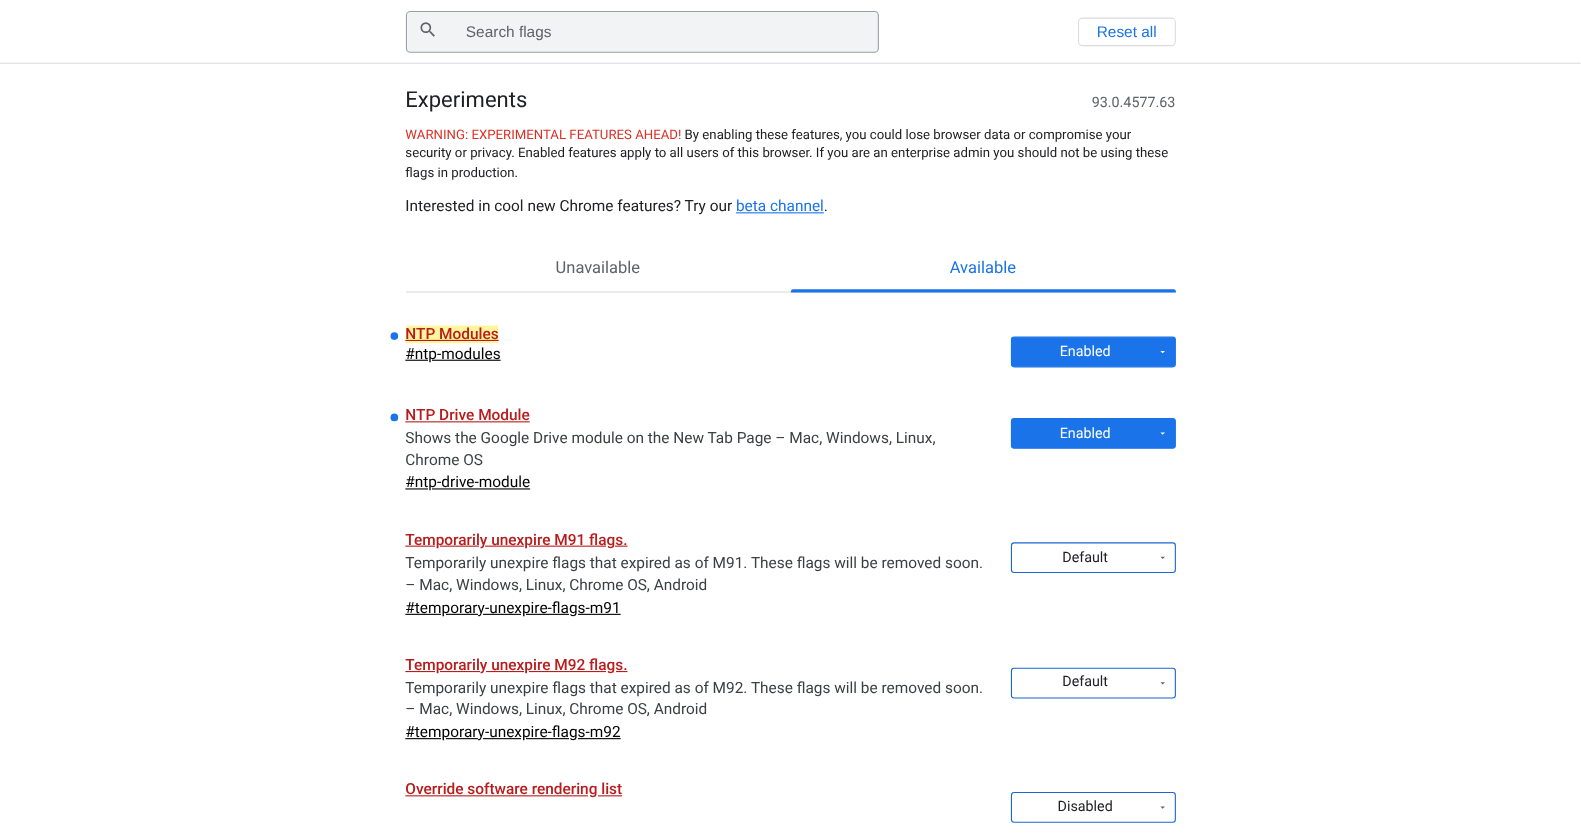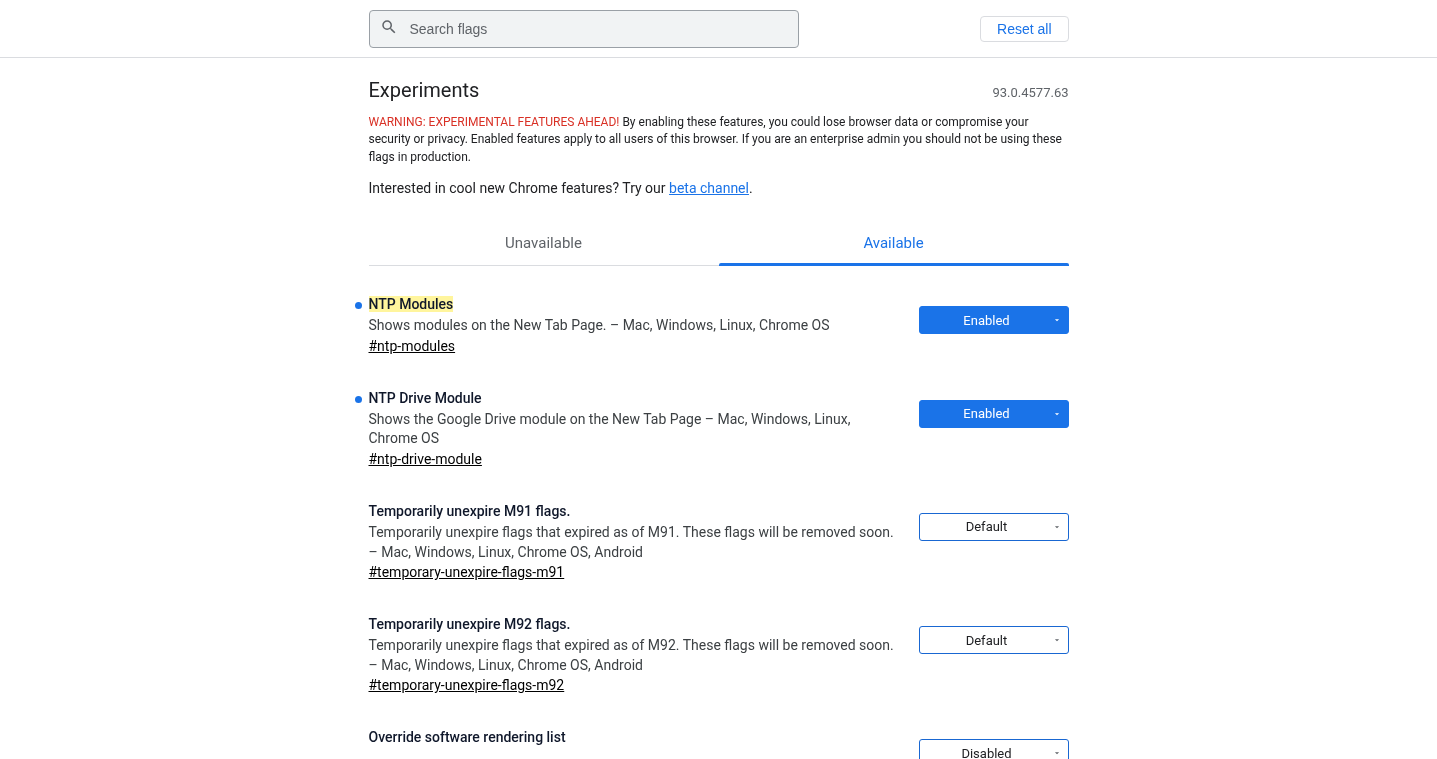--- a/index.html
+++ b/index.html
@@ -34,21 +34,21 @@
     display: flex;
     align-items: center;
     padding: 0 10px;
   }
   .search-wrap svg { width: 18px; height: 18px; fill: #5f6368; }
   .search-wrap input {
     border: none;
     background: none;
     outline: none;
     font-size: 14px;
-    margin-left: 10px;
+    margin-left: 24px;
     width: 100%;
     color: #202124;
   }
   .search-wrap input::placeholder { color: #5f6368; }
   .reset-btn {
     border: 1px solid #dadce0;
     background: #fff;
     color: #1a73e8;
     font-size: 14px;
     font-weight: 500;
@@ -132,22 +132,23 @@
     height: 7px;
     border-radius: 50%;
     background: #1a73e8;
     position: absolute;
     left: -14px;
     top: 6px;
   }
   .flag-title {
     font-weight: 500;
     font-size: 14px;
-    color: #0f172a;
+    color: #b91c1c;
     display: inline;
+    text-decoration: underline;
   }
   .flag-title.highlight {
     background: #fff59d;
   }
   .flag-desc {
     font-size: 14px;
     color: #3c4043;
     margin-top: 4px;
     line-height: 1.4;
   }
@@ -224,21 +225,21 @@
     <span>Interested in cool new Chrome features? Try our </span><a>beta channel</a><span>.</span>
   </div>
 
   <div class="tabs">
     <div class="tab">Unavailable</div>
     <div class="tab active">Available</div>
   </div>
 
   <div class="flags-list" id="flags-list">
       <div class="flag-item">
-        <div class="flag-body"><span class="dot"></span><div><span class="flag-title highlight">NTP Modules</span></div><div class="flag-desc">Shows modules on the New Tab Page. – Mac, Windows, Linux, Chrome OS</div><a class="flag-hash">#ntp-modules</a></div>
+        <div class="flag-body"><span class="dot"></span><div><span class="flag-title highlight">NTP Modules</span></div><a class="flag-hash">#ntp-modules</a></div>
         <div class="flag-select">
           <div class="select-box enabled">
             <span>Enabled</span>
             <span class="chev">
               <svg viewBox="0 0 24 24">
                 <path d="M7 10l5 5 5-5z"></path>
               </svg>
             </span>
           </div>
         </div>

